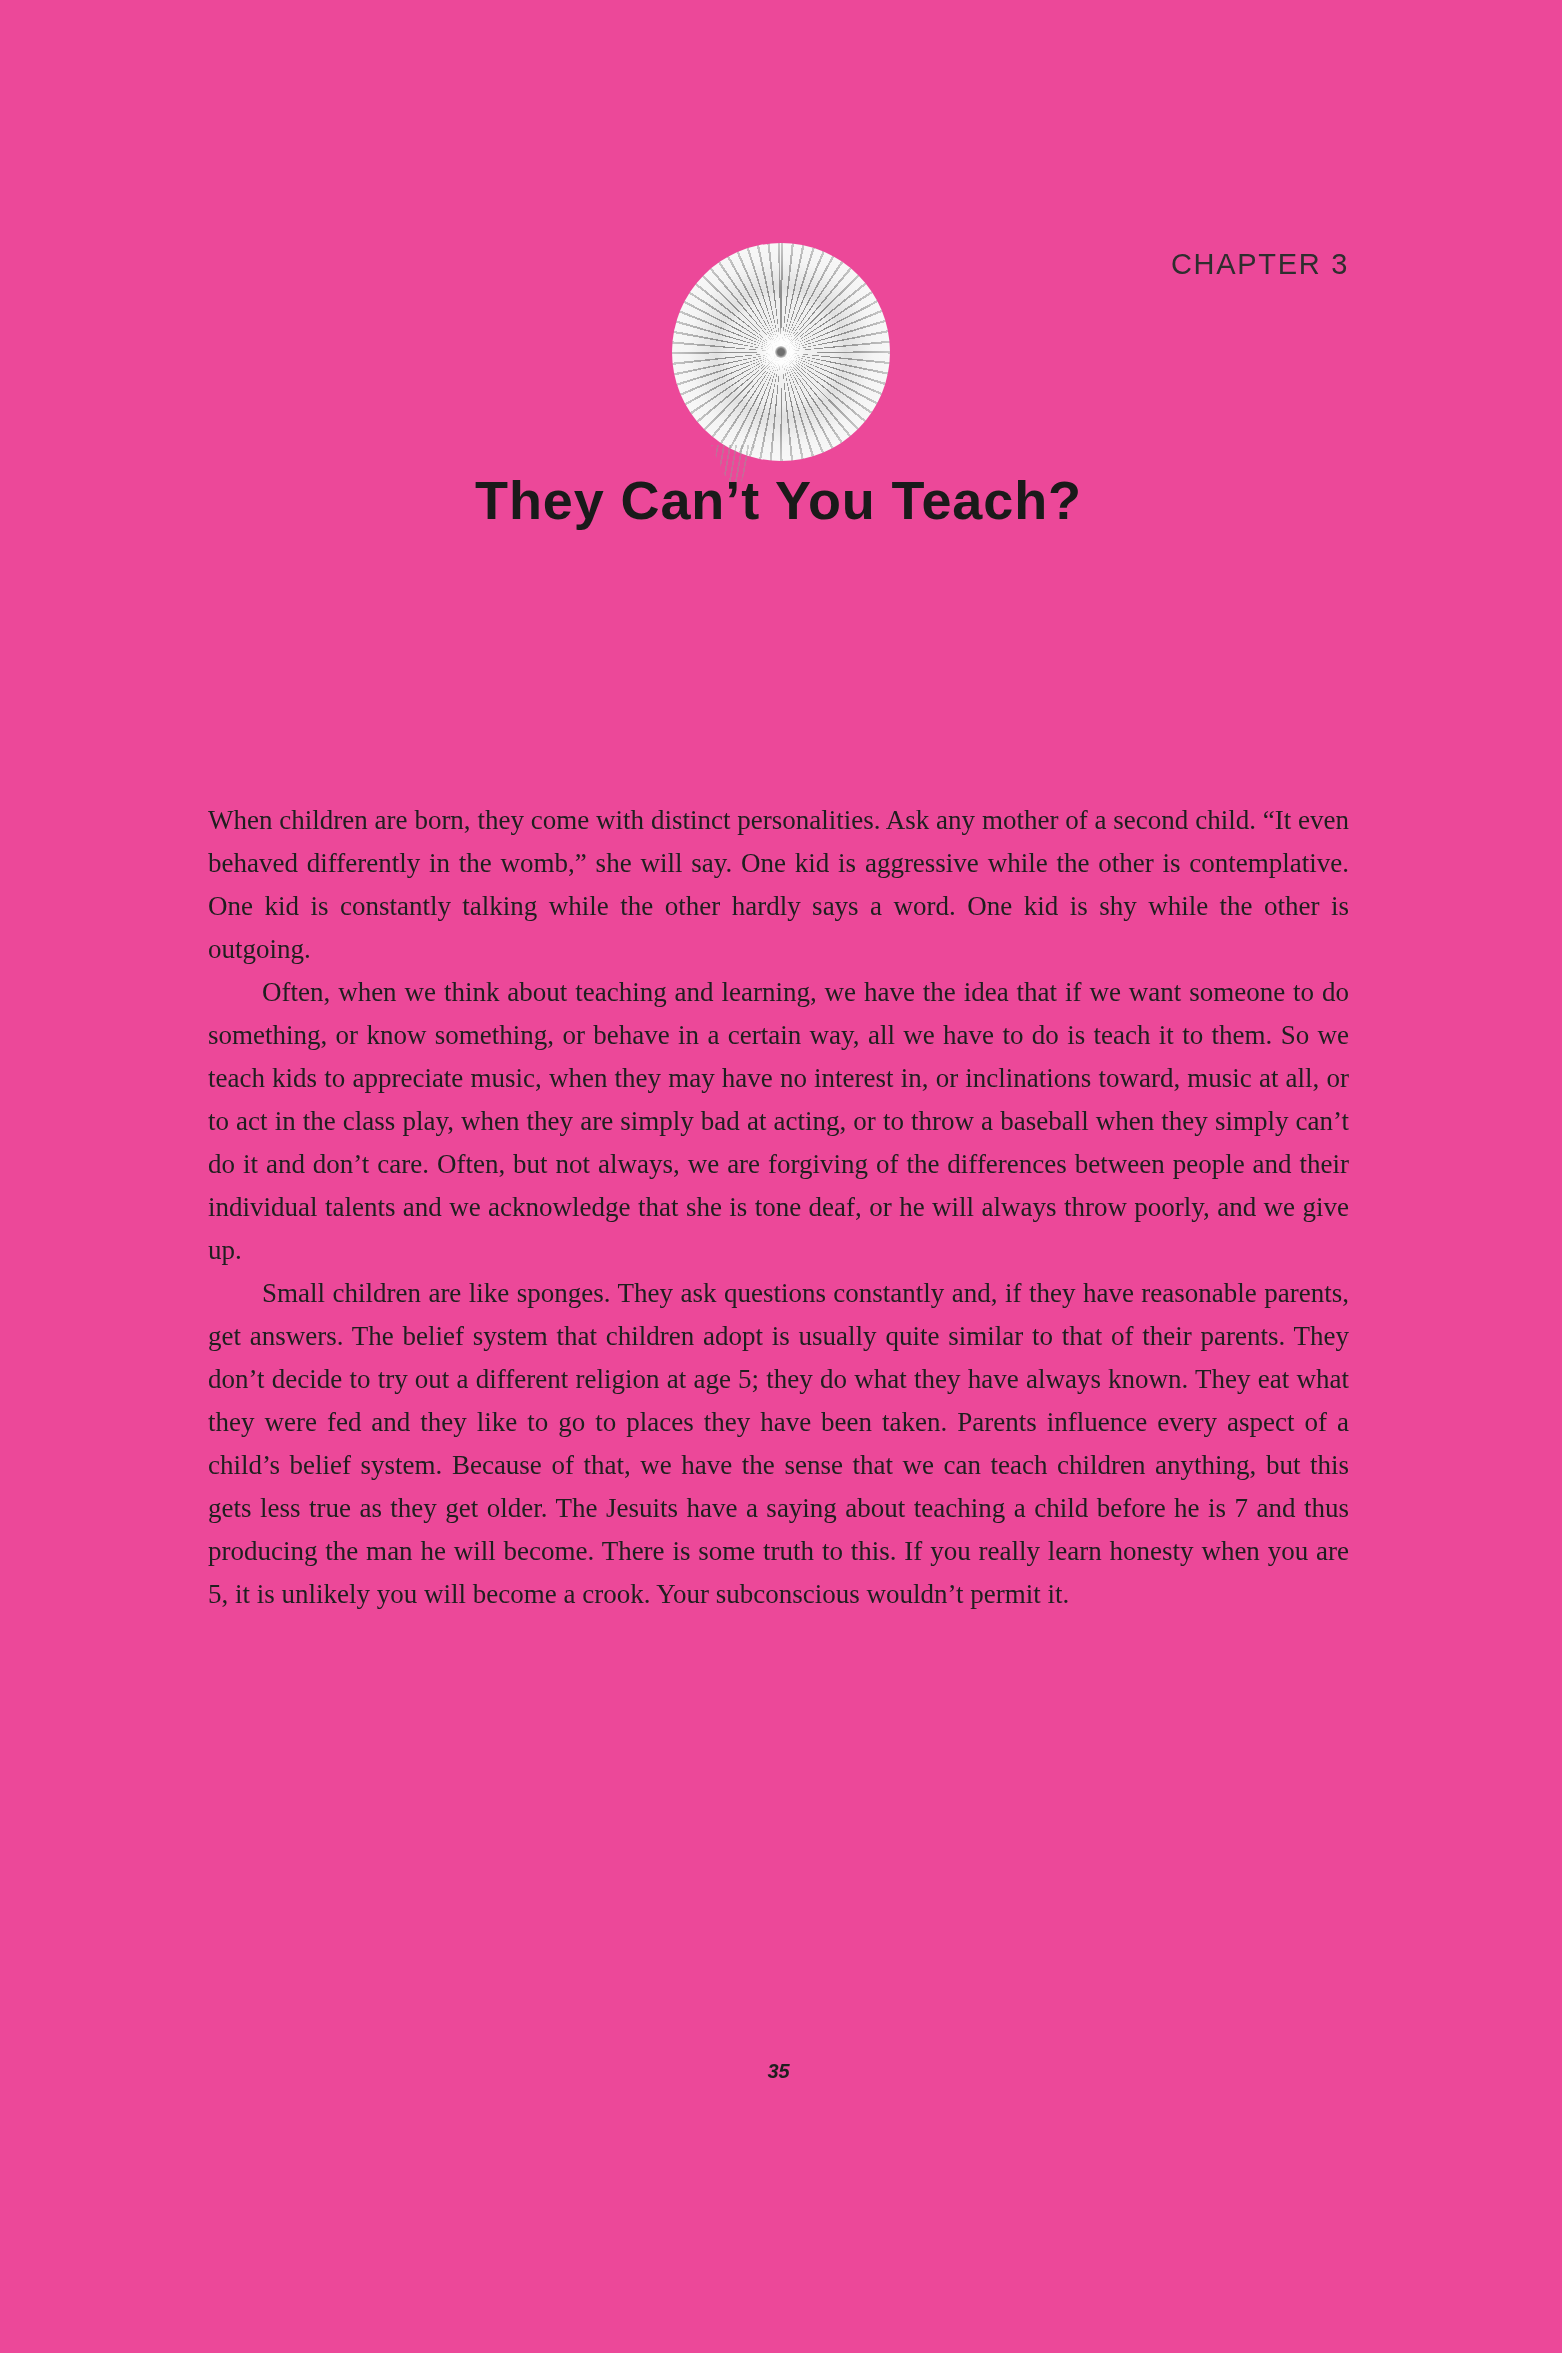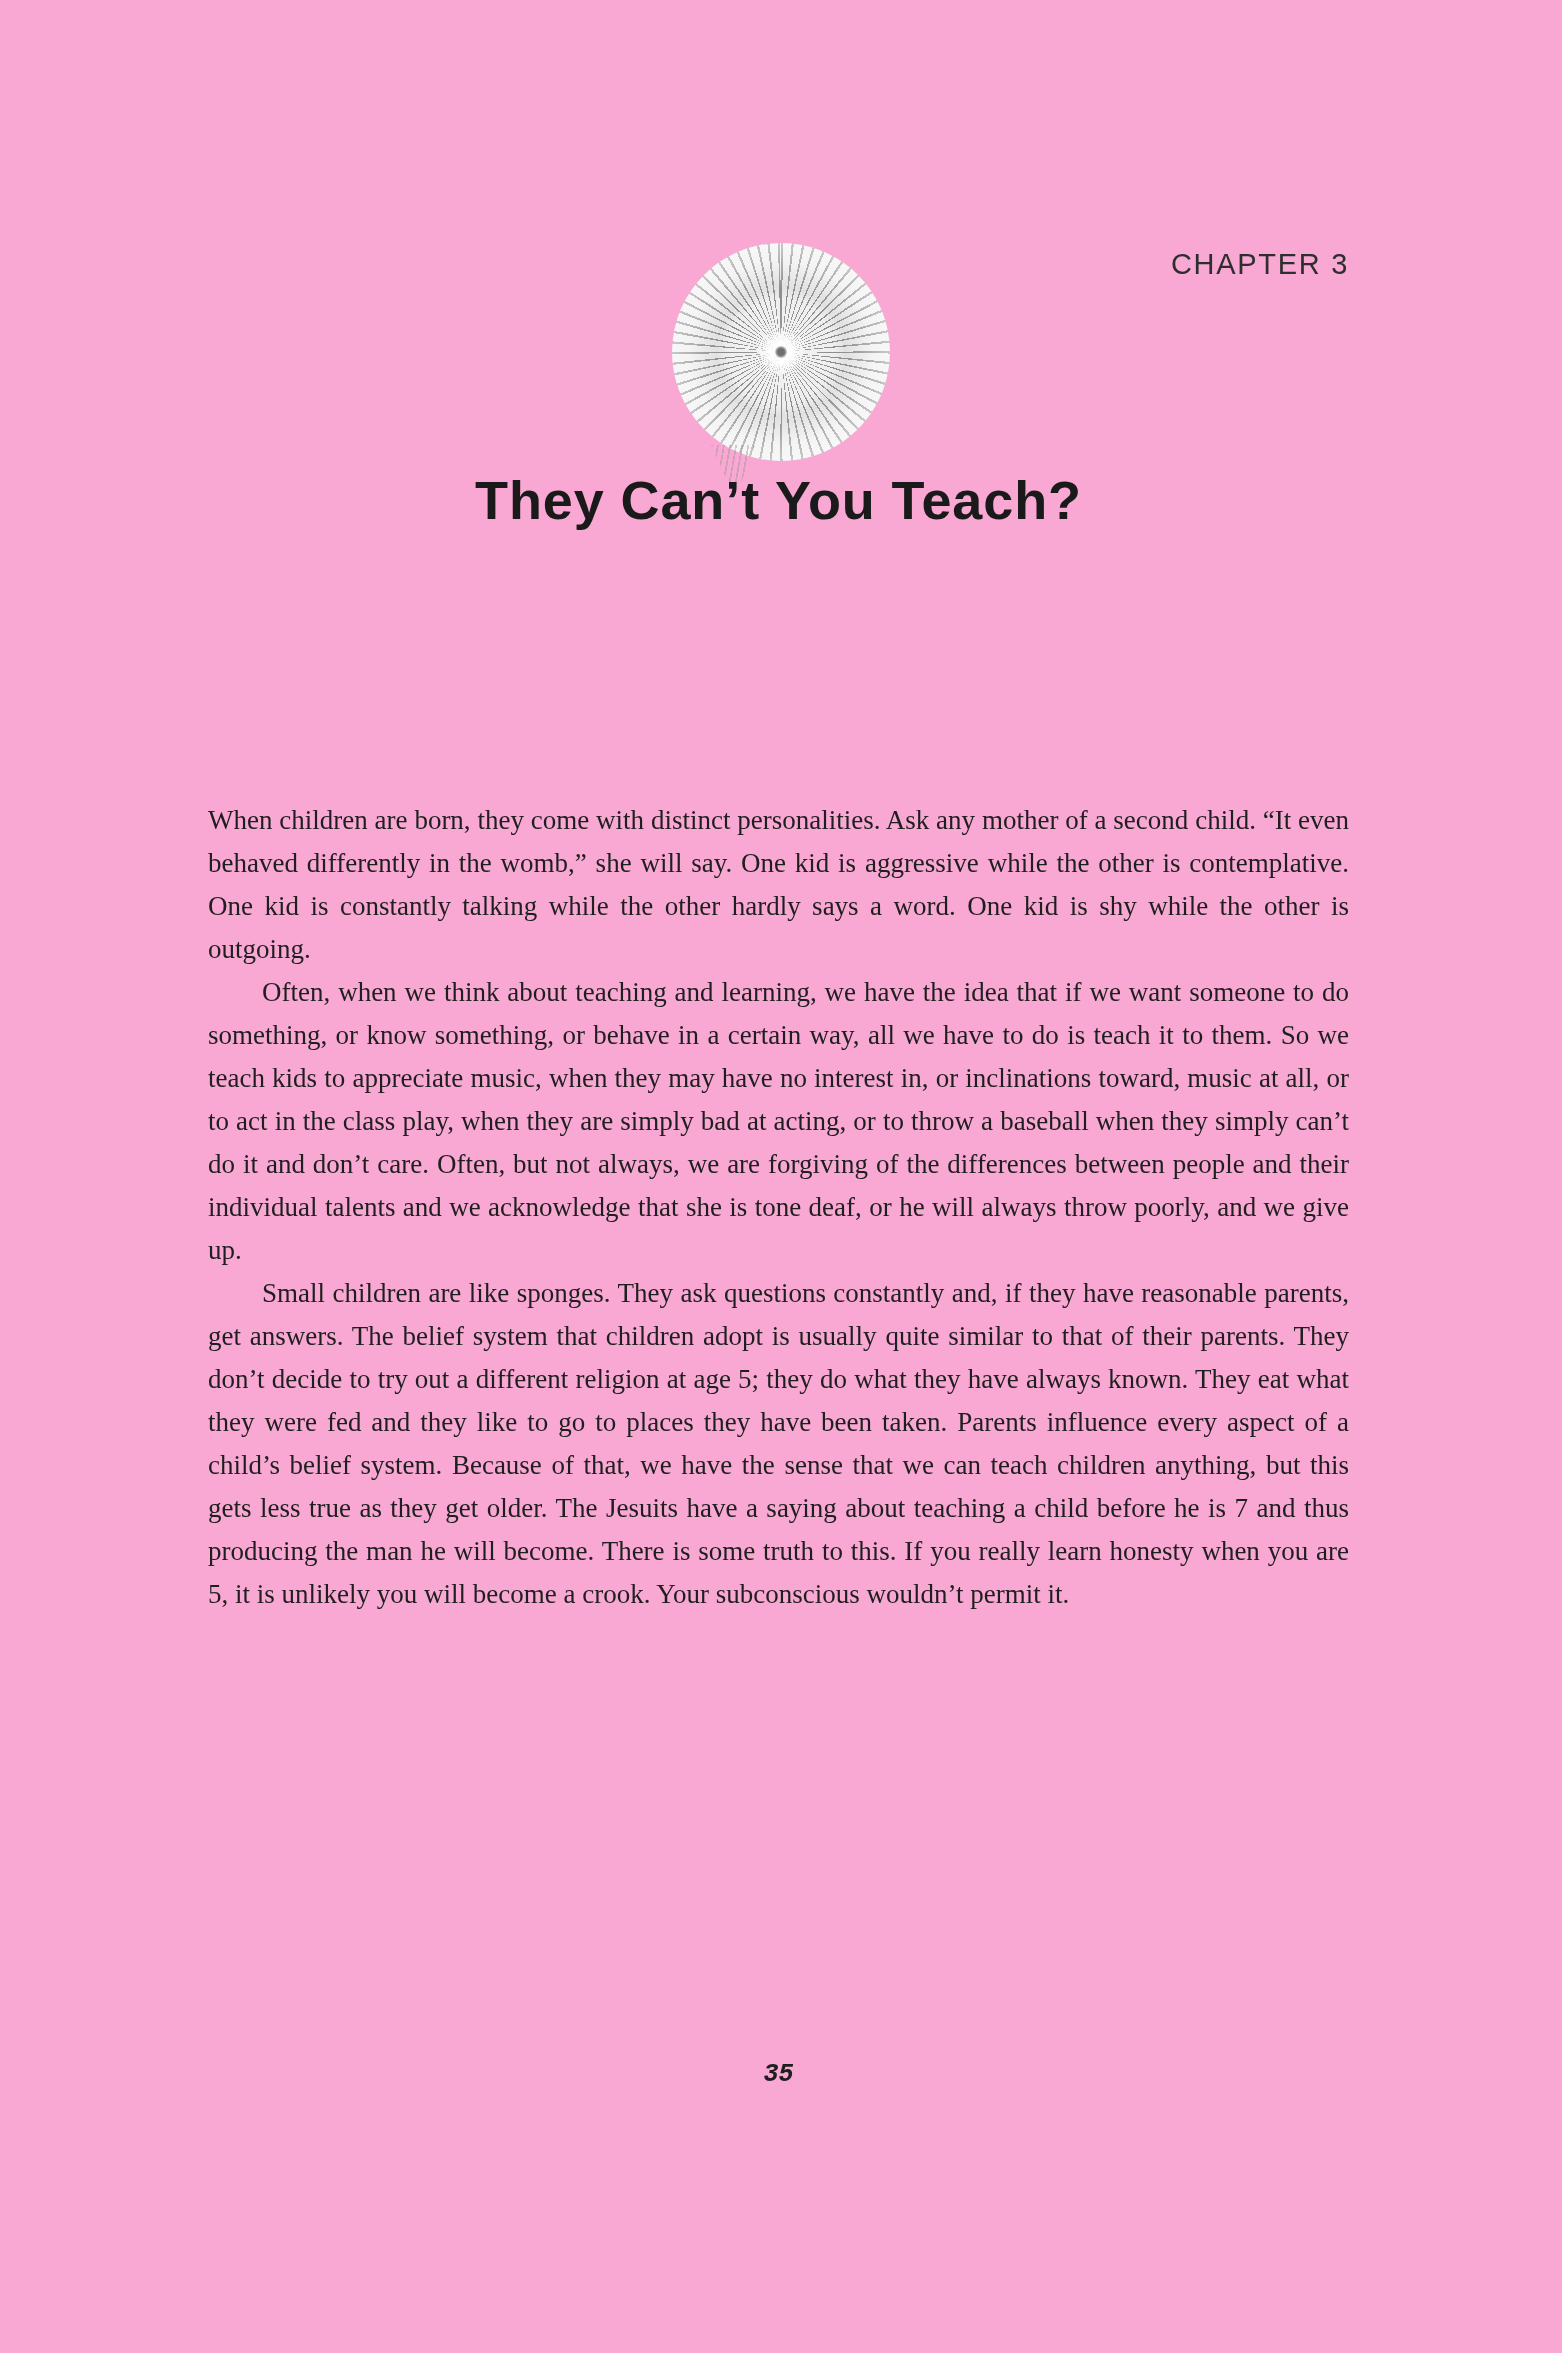--- a/index.html
+++ b/index.html
@@ -5,21 +5,21 @@
   html, body {
     margin: 0;
     padding: 0;
     background: #ffffff;
   }
   .page {
     position: relative;
     width: 1562px;
     height: 2354px;
     margin: 0 auto;
-    background: #f9a8d4;
+    background: #ec4899;
     overflow: hidden;
     font-family: "Liberation Serif", serif;
     color: #1f1f1f;
   }
   .chapter-label {
     position: absolute;
     top: 248px;
     left: 208px;
     width: 1141px;
     text-align: right;
@@ -114,24 +114,24 @@
   }
   .body-text p.indent {
     text-indent: 2em;
   }
   .page-number {
     position: absolute;
     top: 2060px;
     left: 208px;
     width: 1141px;
     text-align: center;
-    font-family: Liberation Mono, monospace;
+    font-family: Liberation Sans, sans-serif;
     font-weight: 700;
     font-style: italic;
-    font-size: 25px;
+    font-size: 20px;
     color: #1f1f1f;
   }
   .bates-stamp {
     position: absolute;
     right: 22px;
     bottom: 22px;
     font-family: "Liberation Sans", sans-serif;
     font-size: 34px;
     color: #111111;
   }

